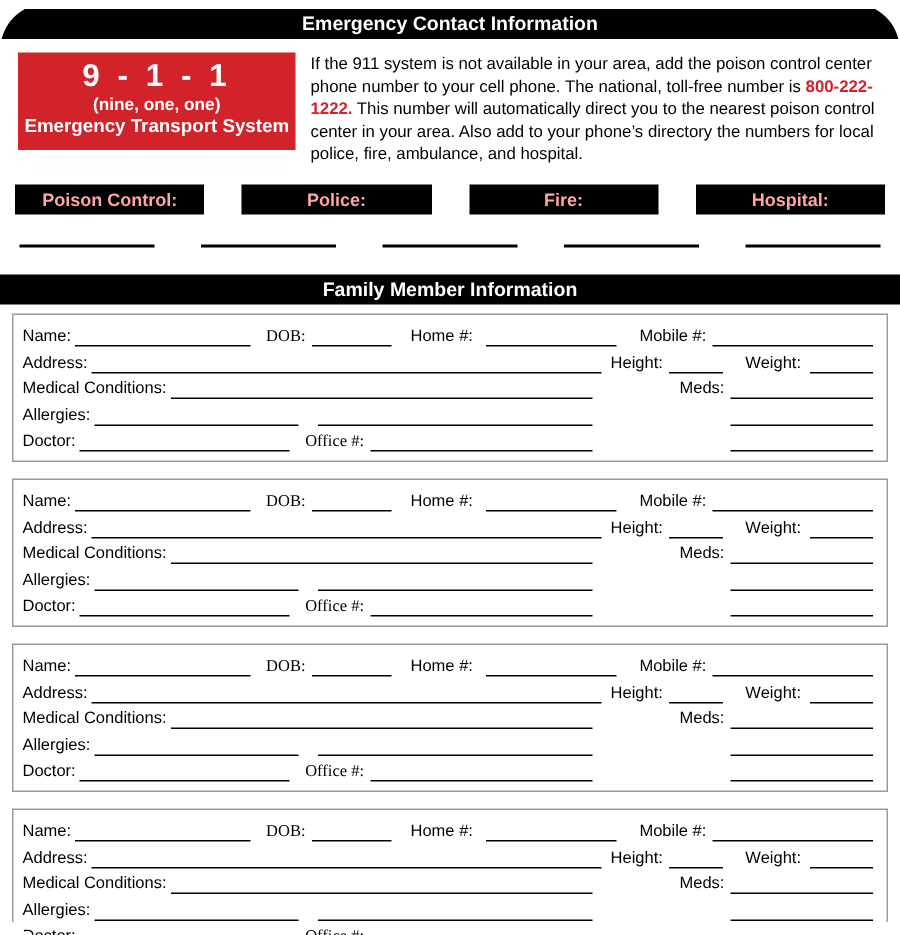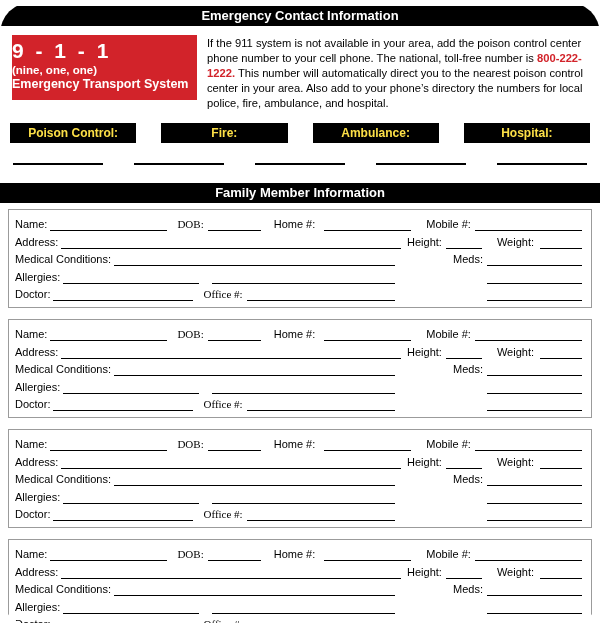--- a/index.html
+++ b/index.html
@@ -14,32 +14,32 @@
     width:600px; height:20px; background:#000; color:#fff;
     font-size:13px; font-weight:bold; text-align:center; line-height:20px;
   }
   .bar.top { margin-top:4px; }
   .bar.family { margin-top:18px; }
 
   
   .top-section { display:flex; margin:9px 8px 0 12px; gap:10px; }
   .red-box {
     width:185px; height:65px; flex:none; background:#D2232A; color:#fff;
-    font-weight:bold; padding-top:4px;
+    text-align:center; font-weight:bold; padding-top:4px;
   }
   .red-box .num { font-size:21px; letter-spacing:3px; line-height:24px; }
   .red-box .words { font-size:11.5px; line-height:14px; }
   .red-box .sys { font-size:12.5px; line-height:15px; }
   .intro { flex:1; font-size:11.2px; line-height:15px; padding-top:1px; }
   .intro .phone { color:#D2232A; font-weight:bold; }
 
   
   .contact-row { display:flex; gap:25px; margin:12px 10px 0 10px; }
   .contact-label {
-    flex:1; height:20px; background:#000; color:#fde047; font-size:12px;
+    flex:1; height:20px; background:#000; color:#fca5a5; font-size:12px;
     font-weight:bold; text-align:center; line-height:20px; white-space:nowrap;
   }
   .contact-lines { display:flex; gap:25px; margin:20px 10px 0 10px; }
   .contact-line-cell { flex:1; }
   .cline { height:2px; background:#000; width:94%; margin:0 auto; }
 
   
   .members { margin:6px 10px 0 8px; }
   .member-box {
     width:584px; height:99px; border:1px solid #9b9b9b; margin-bottom:11px;
@@ -68,22 +68,22 @@
     <div class="red-box">
       <div class="num">9 - 1 - 1</div>
       <div class="words">(nine, one, one)</div>
       <div class="sys">Emergency Transport System</div>
     </div>
     <p class="intro"><span>If the 911 system is not available in your area, add the poison control center phone number to your cell phone. The national, toll-free number is </span><span class="phone">800-222-1222.</span><span> This number will automatically direct you to the nearest poison control center in your area. Also add to your phone’s directory the numbers for local police, fire, ambulance, and hospital.</span></p>
   </div>
 
   <div class="contact-row">
     <div class="contact-label">Poison Control:</div>
+    <div class="contact-label">Police:</div>
     <div class="contact-label">Fire:</div>
-    <div class="contact-label">Ambulance:</div>
     <div class="contact-label">Hospital:</div>
   </div>
 
   <div class="contact-lines">
     <div class="contact-line-cell">
         <div class="cline"></div>
       </div>
     <div class="contact-line-cell">
         <div class="cline"></div>
       </div>

